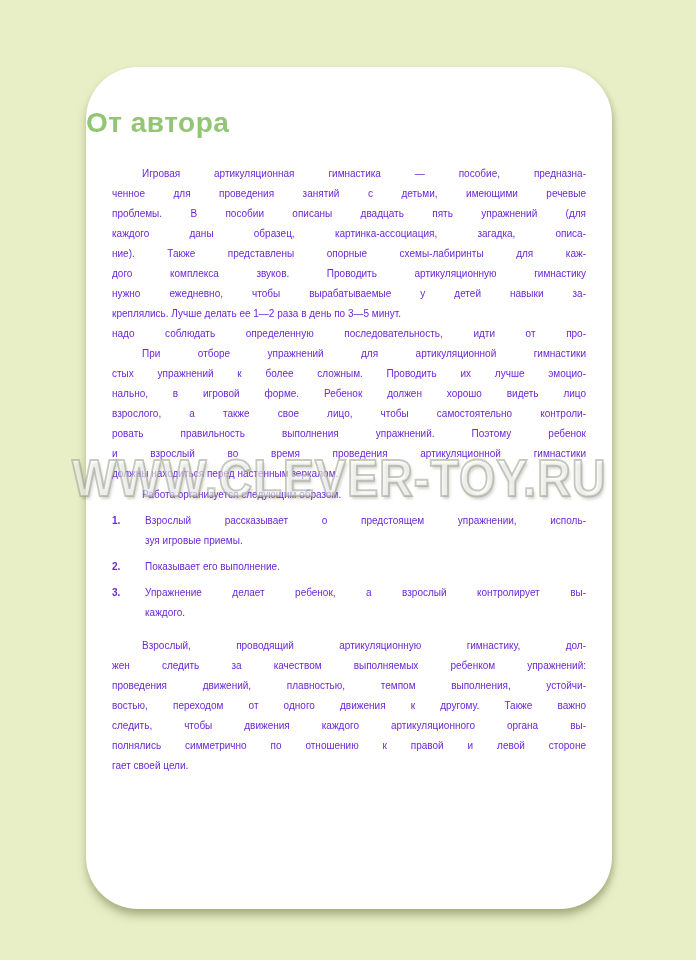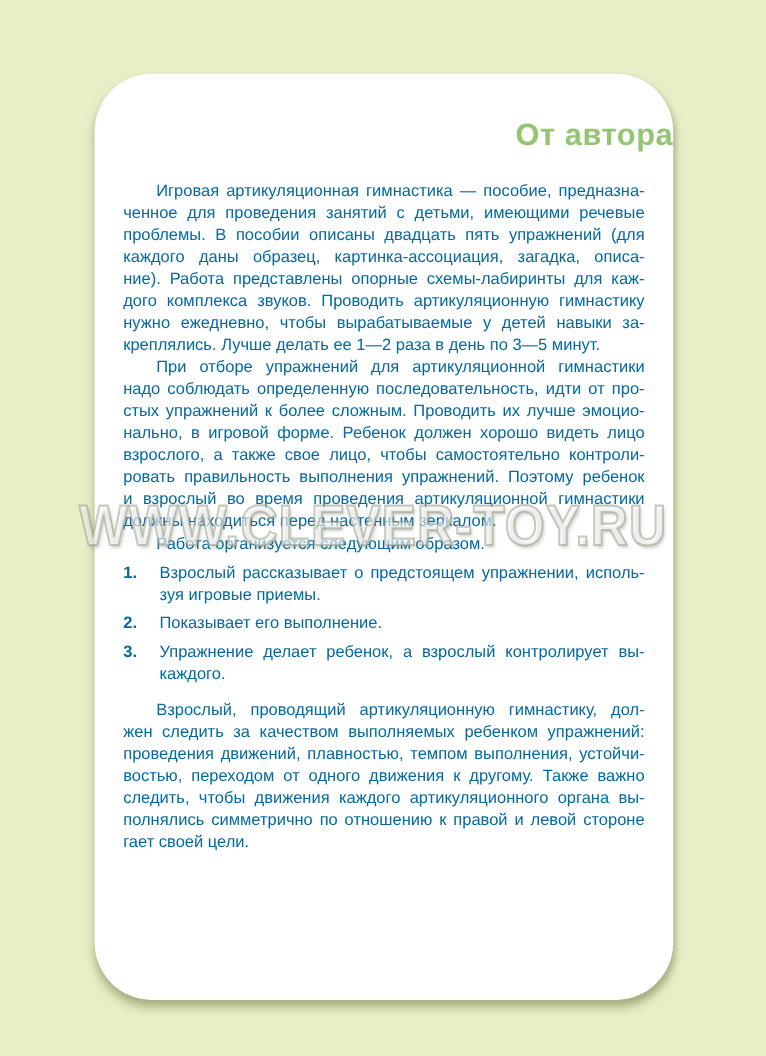--- a/index.html
+++ b/index.html
@@ -7,27 +7,27 @@
     position:relative; width:696px; height:960px;
     background:#e8eec6; overflow:hidden;
     font-family:"Liberation Sans","DejaVu Sans",sans-serif;
   }
   .card {
     position:absolute; left:86px; top:67px; width:526px; height:842px;
     background:#ffffff; border-radius:52px;
     box-shadow:0 7px 9px rgba(130,140,92,.5), 2px 3px 5px rgba(130,140,92,.28);
   }
   .title {
-    margin-top:40px; text-align:right;
+    margin-top:40px; text-align:left;
     font-size:28px; font-weight:bold; letter-spacing:.5px;
     color:#92c672;
   }
   .blocks {
     width:474px; margin:25px auto 0 auto;
-    color:#0369a1; font-size:15px; line-height:20px;
+    color:#6d28d9; font-size:10px; line-height:20px;
   }
   .line { text-align:justify; text-align-last:left; }
   .line.j { text-align-last:justify; }
   .line.ind { text-indent:30px; }
   .blk-p { margin-top:0; }
   .blk-li { display:flex; margin-top:6px; }
   .blk-li .num { flex:0 0 33px; font-weight:bold; }
   .blk-li .li-body { flex:1; min-width:0; }
   .blocks > .blk:nth-child(3) { margin-top:1px; }
   .blocks > .blk:nth-child(7) { margin-top:13px; }
@@ -46,28 +46,28 @@
 
 <div class="page">
   <div class="card">
     <div class="title">От автора</div>
     <div class="blocks" id="blocks">
         <div class="blk blk-p">
           <div class="line j ind">Игровая артикуляционная гимнастика — пособие, предназна-</div>
           <div class="line j">ченное для проведения занятий с детьми, имеющими речевые</div>
           <div class="line j">проблемы. В пособии описаны двадцать пять упражнений (для</div>
           <div class="line j">каждого даны образец, картинка-ассоциация, загадка, описа-</div>
-          <div class="line j">ние). Работа представлены опорные схемы-лабиринты для каж-</div>
+          <div class="line j">ние). Также представлены опорные схемы-лабиринты для каж-</div>
           <div class="line j">дого комплекса звуков. Проводить артикуляционную гимнастику</div>
           <div class="line j">нужно ежедневно, чтобы вырабатываемые у детей навыки за-</div>
           <div class="line">креплялись. Лучше делать ее 1—2 раза в день по 3—5 минут.</div>
         </div>
         <div class="blk blk-p">
+          <div class="line j">надо соблюдать определенную последовательность, идти от про-</div>
           <div class="line j ind">При отборе упражнений для артикуляционной гимнастики</div>
-          <div class="line j">надо соблюдать определенную последовательность, идти от про-</div>
           <div class="line j">стых упражнений к более сложным. Проводить их лучше эмоцио-</div>
           <div class="line j">нально, в игровой форме. Ребенок должен хорошо видеть лицо</div>
           <div class="line j">взрослого, а также свое лицо, чтобы самостоятельно контроли-</div>
           <div class="line j">ровать правильность выполнения упражнений. Поэтому ребенок</div>
           <div class="line j">и взрослый во время проведения артикуляционной гимнастики</div>
           <div class="line">должны находиться перед настенным зеркалом.</div>
         </div>
         <div class="blk blk-p">
           <div class="line ind">Работа организуется следующим образом.</div>
         </div>

